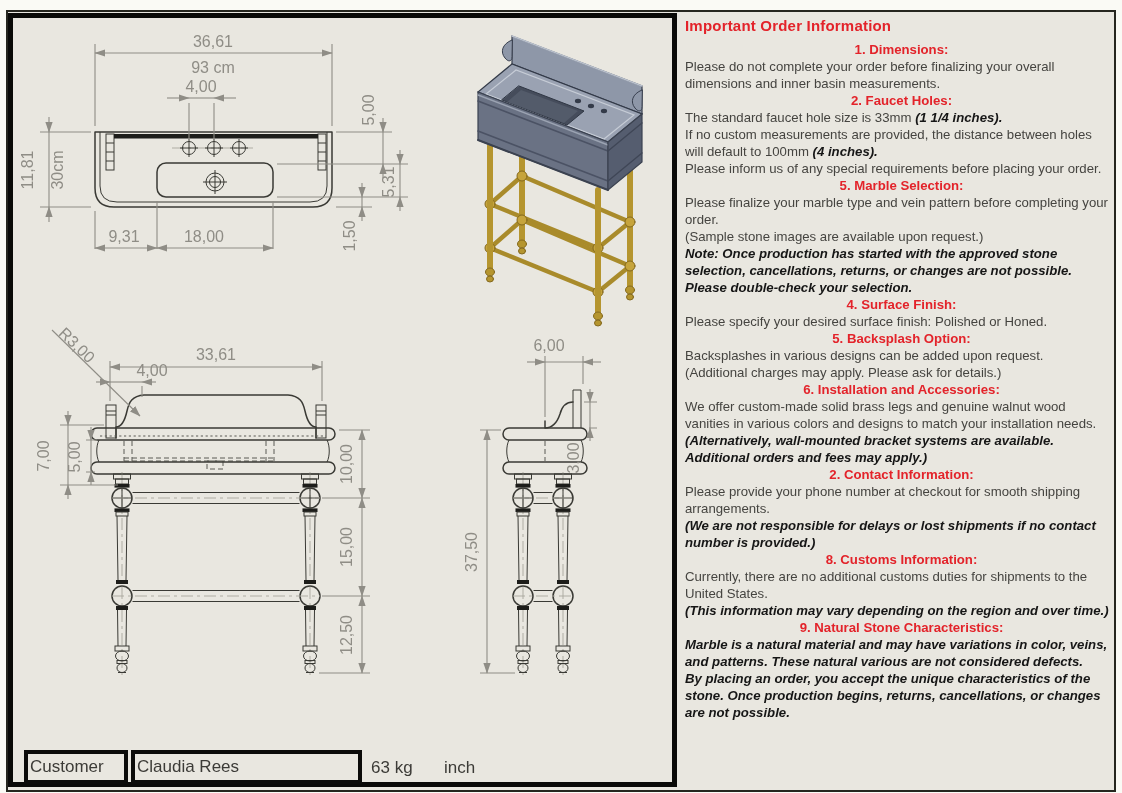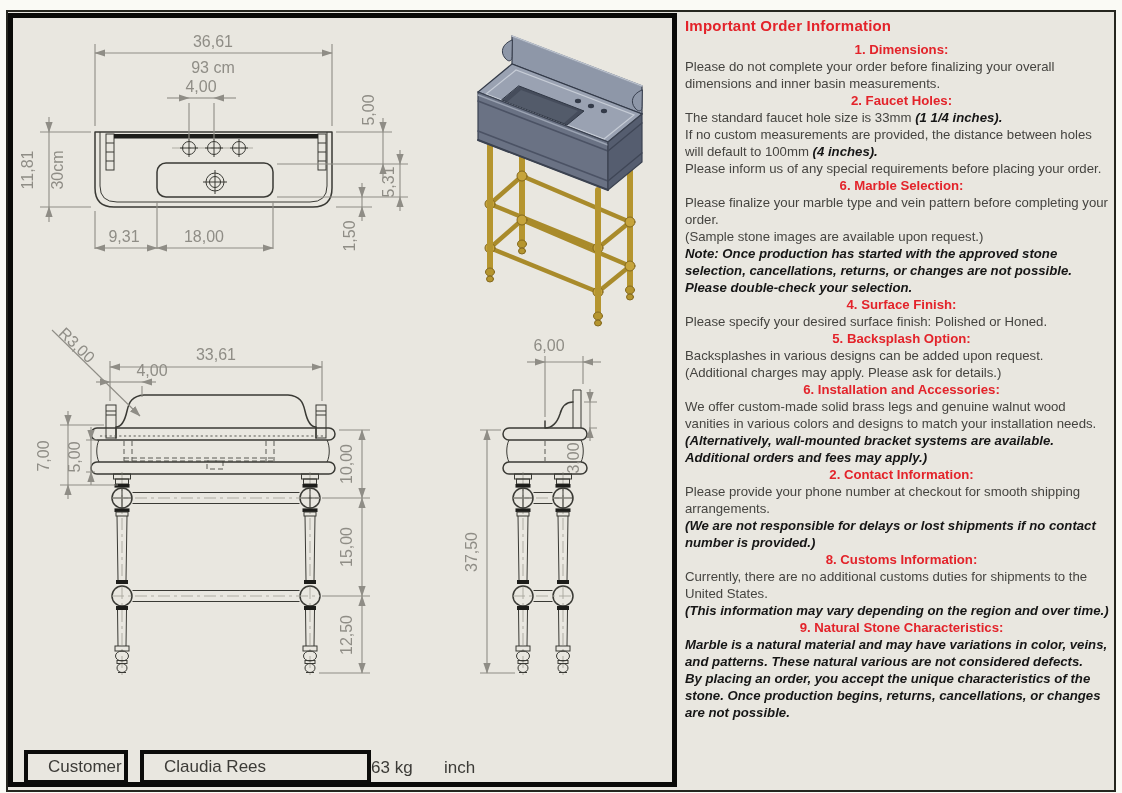--- a/index.html
+++ b/index.html
@@ -13,21 +13,21 @@
   .band{fill:#1d1d1a;stroke:none;}
   .dsh{stroke:#5b5b54;fill:none;stroke-width:1;stroke-dasharray:5 3;}
   .dot{stroke:#5b5b54;fill:none;stroke-width:1.2;stroke-dasharray:2.2 2.6;}
   .cl{stroke:#a8a69d;fill:none;stroke-width:0.9;stroke-dasharray:12 4 3 4;}
   .dim{stroke:#8f8d86;fill:none;stroke-width:1.1;}
   .dimtext{fill:#8f8d86;font-size:16px;font-family:"Liberation Sans",sans-serif;}
   .mid{text-anchor:middle;}
   
   .tb{position:absolute;box-sizing:border-box;border:4px solid #0c0c0a;background:#e9e7e0;
       display:flex;align-items:center;font-size:17px;color:#3c3b37;}
-  .tb-label{padding-left:20px;}
+  .tb-label{padding-left:2px;}
   .tb-plain{position:absolute;font-size:17px;color:#3c3b37;}
   
   .info{position:absolute;left:685px;top:12px;width:428px;color:#454440;
         font-size:13.2px;line-height:17px;}
   .info .title{color:#e3232a;font-weight:800;font-size:15px;line-height:25px;
                letter-spacing:.2px;margin:1px 0 3px 0;}
   .sec-heading{color:#e3232a;font-weight:700;padding-left:5px;text-align:center;}
   .sec-para{margin:0;}
   .sec-para .em{color:#161616;font-weight:700;font-style:italic;}
   .sec-para .plain{color:#454440;}
@@ -311,41 +311,41 @@
         <line x1="608" y1="151" x2="642" y2="123" stroke="#3f4656" stroke-width="1.4"></line>
         <line x1="608" y1="181" x2="642" y2="153" stroke="#3f4656" stroke-width="1.4"></line>
         <line x1="478" y1="140" x2="608" y2="190" stroke="#3b4250" stroke-width="2"></line>
       </g>
     </g>
   </svg>
 
   <div class="tb" style="left:24px;top:750px;width:104px;height:34px;">
     <span class="tb-label">Customer</span>
   </div>
-  <div class="tb" style="left:131px;top:750px;width:231px;height:34px;margin-left:9px;">
+  <div class="tb" style="left:131px;top:750px;width:231px;height:34px;">
     <span class="tb-label">Claudia Rees</span>
   </div>
   <span class="tb-plain" style="left:371px;top:758px;">63 kg</span>
   <span class="tb-plain" style="left:444px;top:758px;">inch</span>
 
   <div class="info">
     <div class="title">Important Order Information</div>
     <div id="info-sections">
         <div>
           <div class="sec-heading">1. Dimensions:</div>
           <div class="sec-para"><span class="plain">Please do not complete your order before finalizing your overall dimensions and inner basin measurements.</span></div>
         </div>
         <div>
           <div class="sec-heading">2. Faucet Holes:</div>
           <div class="sec-para"><span class="plain">The standard faucet hole size is 33mm </span><span class="em">(1 1/4 inches).</span></div>
           <div class="sec-para"><span class="plain">If no custom measurements are provided, the distance between holes will default to 100mm </span><span class="em">(4 inches).</span></div>
           <div class="sec-para"><span class="plain">Please inform us of any special requirements before placing your order.</span></div>
         </div>
         <div>
-          <div class="sec-heading">6. Marble Selection:</div>
+          <div class="sec-heading">5. Marble Selection:</div>
           <div class="sec-para"><span class="plain">Please finalize your marble type and vein pattern before completing your order.</span></div>
           <div class="sec-para"><span class="plain">(Sample stone images are available upon request.)</span></div>
           <div class="sec-para"><span class="em">Note: Once production has started with the approved stone selection, cancellations, returns, or changes are not possible.</span></div>
           <div class="sec-para"><span class="em">Please double-check your selection.</span></div>
         </div>
         <div>
           <div class="sec-heading">4. Surface Finish:</div>
           <div class="sec-para"><span class="plain">Please specify your desired surface finish: Polished or Honed.</span></div>
         </div>
         <div>

